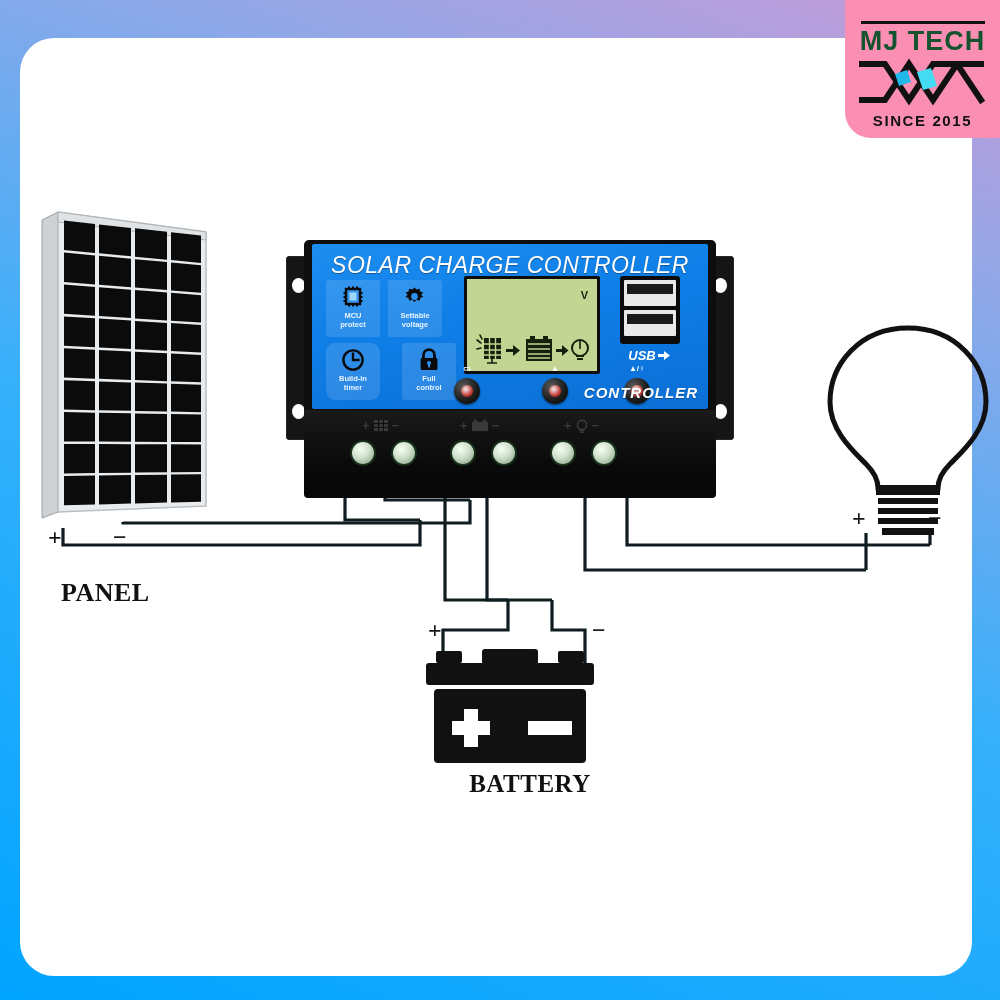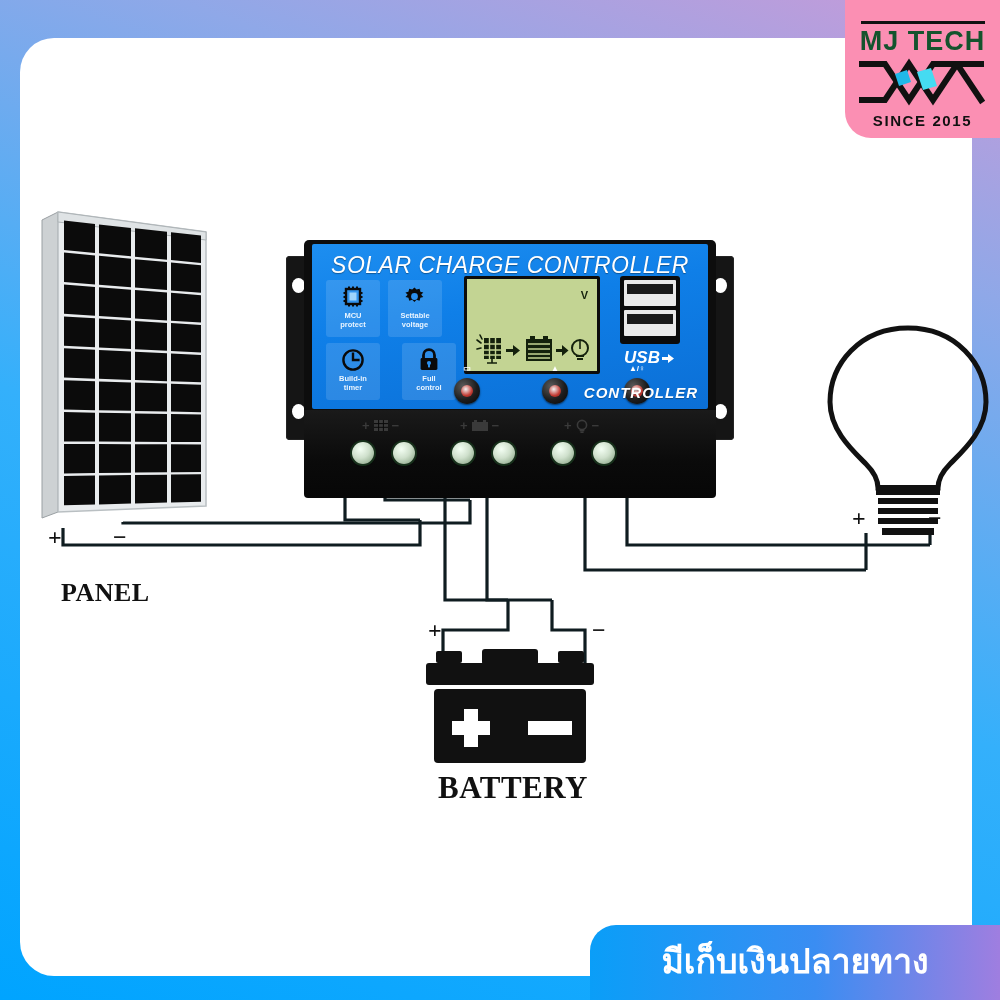--- a/index.html
+++ b/index.html
@@ -147,21 +147,21 @@
   .usb-port{
     width:52px;height:26px;background:#e9e9e9;margin-bottom:4px;
     position:relative;border-radius:1px;
   }
   .usb-port::after{
     content:"";position:absolute;left:3px;top:4px;width:46px;height:10px;
     background:#1a1a1a;
   }
   .usb-label{
     position:absolute;left:0;right:0;top:72px;text-align:center;
-    color:#fff;font-size:17px;font-weight:700;font-style:italic;
+    color:#fff;font-size:13px;font-weight:700;font-style:italic;
     font-family:"Liberation Sans",sans-serif;
     display:flex;align-items:center;justify-content:center;gap:2px;
   }
 
   
   .btn-row{position:absolute;left:140px;top:130px;width:250px;height:34px;}
   .ctrl-btn{
     position:absolute;width:26px;height:26px;border-radius:50%;
     background:radial-gradient(circle at 35% 32%,#5a5a5a 0%,#1d1d1d 55%,#050505 100%);
     box-shadow:0 1px 2px rgba(0,0,0,.6);
@@ -201,22 +201,22 @@
     background:radial-gradient(circle at 38% 32%,#f4fff4 0%,#cfe0cc 45%,#7d9a7a 100%);
     box-shadow:0 0 0 2px #16301a, 0 1px 2px rgba(0,0,0,.5);
   }
 
   
   .panel-wrap{position:absolute;left:36px;top:206px;width:176px;height:318px;}
 
   
   .battery{position:absolute;left:424px;top:643px;width:172px;height:128px;}
   .bat-label{
-    position:absolute;left:427px;top:770px;width:172px;text-align:center;
-    color:#111;font-size:31px;font-weight:700;
+    position:absolute;left:444px;top:770px;width:172px;text-align:center;
+    color:#111;font-size:25px;font-weight:700;
     font-family:"Liberation Serif",serif;letter-spacing:.5px;
   }
 
   
   .bulb{position:absolute;left:818px;top:322px;width:180px;height:220px;}
   .bulb-text{
     position:absolute;left:842px;top:358px;width:132px;text-align:center;
     color:#111;font-size:28px;font-weight:700;
     font-family:"Liberation Serif",serif;letter-spacing:.5px;
   }
@@ -357,21 +357,21 @@
               <path d="M12 1.5 l2.3 2.3 3.1-.9 .9 3.1 3.1 .9 -2.3 2.3 2.3 2.3 -3.1 .9 -.9 3.1 -3.1-.9 -2.3 2.3 -2.3-2.3 -3.1 .9 -.9-3.1 -3.1-.9 2.3-2.3 -2.3-2.3 3.1-.9 .9-3.1 3.1 .9z" fill="#0a0a0a" transform="translate(0,1) scale(0.95)"></path>
               <circle cx="11.5" cy="11.5" r="3.4" fill="#2b90ee"></circle>
             </svg>
           </div>
           <div class="flabel">
             <span>Settable</span><br>
             <span>voltage</span>
           </div>
         </div>
 
-        <div class="feat" style="left:0;top:63px;">
+        <div class="feat" style="left:0;top:63px;border-radius:9px;">
           <div class="ficon">
             <svg width="24" height="24" viewBox="0 0 24 24">
               <circle cx="12" cy="12" r="9.6" fill="none" stroke="#0a0a0a" stroke-width="2.4"></circle>
               <path d="M12 5.6 V12 H17.4" fill="none" stroke="#0a0a0a" stroke-width="2.4" stroke-linecap="square"></path>
             </svg>
           </div>
           <div class="flabel">
             <span>Build-in</span><br>
             <span>timer</span>
           </div>
@@ -542,17 +542,14 @@
           <path d="M2 8 H26 L50 44 L74 8 H98 L122 44"></path>
           <path d="M2 44 H26 L50 8 L74 44 L98 8 H122"></path>
         </g>
         <polygon points="36,18 48,14 52,26 40,30" fill="#1fb8e8"></polygon>
         <polygon points="58,16 72,12 78,30 64,34" fill="#45dbf2"></polygon>
       </svg>
       <div class="logo-since">SINCE 2015</div>
     </div>
   </div>
 
-  <div class="thai-banner">
-    <span class="thai-text">มีเก็บเงินปลายทาง</span>
-  </div>
 
 </div>
 
 </body></html>

